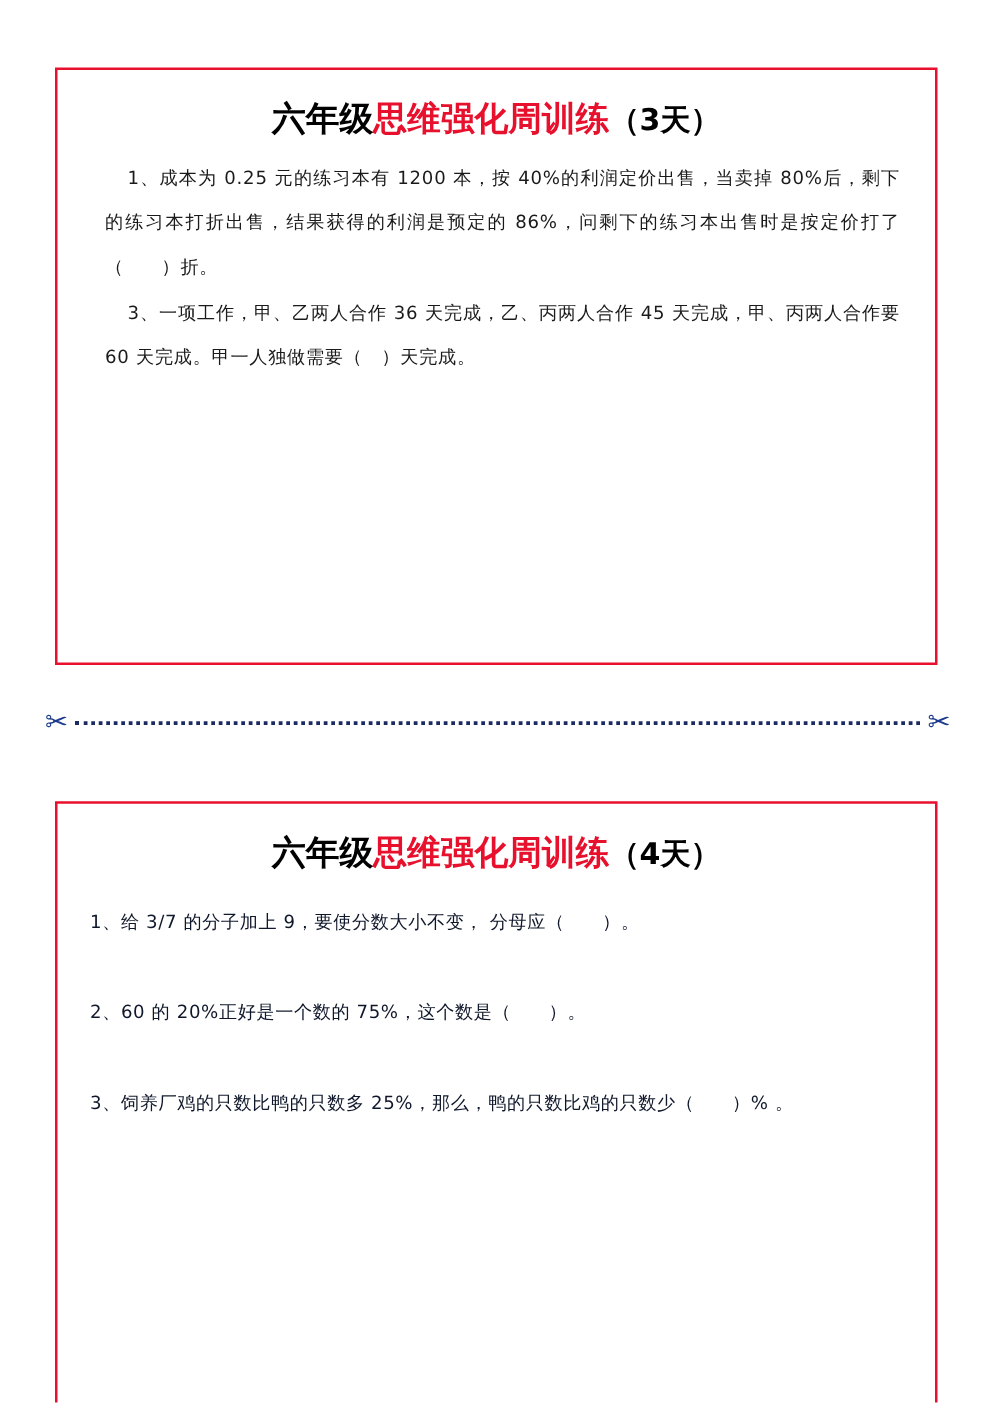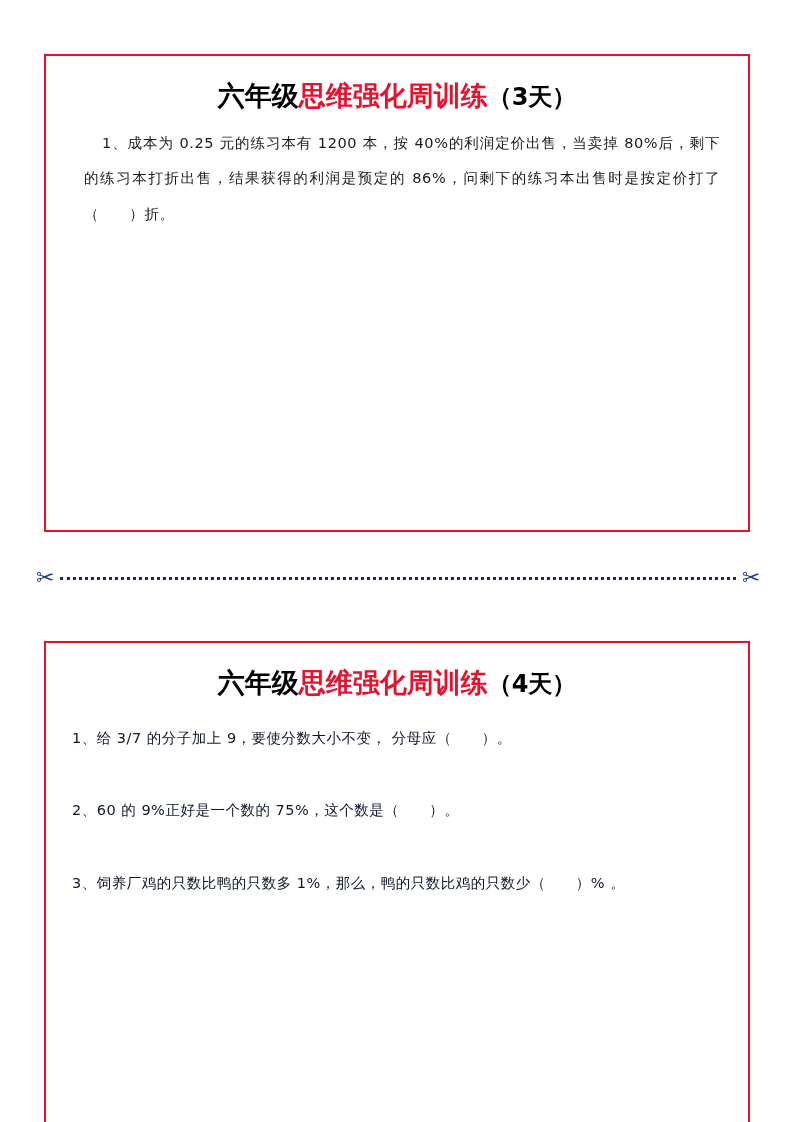--- a/index.html
+++ b/index.html
@@ -120,33 +120,34 @@
 <body>
 
 <div class="page">
 
   <div class="worksheet worksheet-1">
     <div class="title">
       <span class="t-black">六年级</span><span class="t-red">思维强化周训练</span><span class="t-paren">（3天）</span>
     </div>
     <div class="qlist-1">
       <p class="q1">1、成本为 0.25 元的练习本有 1200 本，按 40%的利润定价出售，当卖掉 80%后，剩下的练习本打折出售，结果获得的利润是预定的 86%，问剩下的练习本出售时是按定价打了（　　）折。</p>
+      <p class="q1">3、一项工作，甲、乙两人合作 36 天完成，乙、丙两人合作 45 天完成，甲、丙两人合作要 60 天完成。甲一人独做需要（　）天完成。</p>
     </div>
   </div>
 
   <div class="cutline">
     <span class="scissors left">✂</span>
     <div class="dash"></div>
     <span class="scissors right">✂</span>
   </div>
 
   <div class="worksheet worksheet-2">
     <div class="title">
       <span class="t-black">六年级</span><span class="t-red">思维强化周训练</span><span class="t-paren">（4天）</span>
     </div>
     <div class="qlist-2">
       <p class="q2">1、给 3/7 的分子加上 9，要使分数大小不变， 分母应（　　）。</p>
-      <p class="q2">2、60 的 9%正好是一个数的 75%，这个数是（　　）。</p>
-      <p class="q2">3、饲养厂鸡的只数比鸭的只数多 1%，那么，鸭的只数比鸡的只数少（　　）%  。</p>
+      <p class="q2">2、60 的 20%正好是一个数的 75%，这个数是（　　）。</p>
+      <p class="q2">3、饲养厂鸡的只数比鸭的只数多 25%，那么，鸭的只数比鸡的只数少（　　）%  。</p>
     </div>
   </div>
 
 </div>
 
 </body></html>

